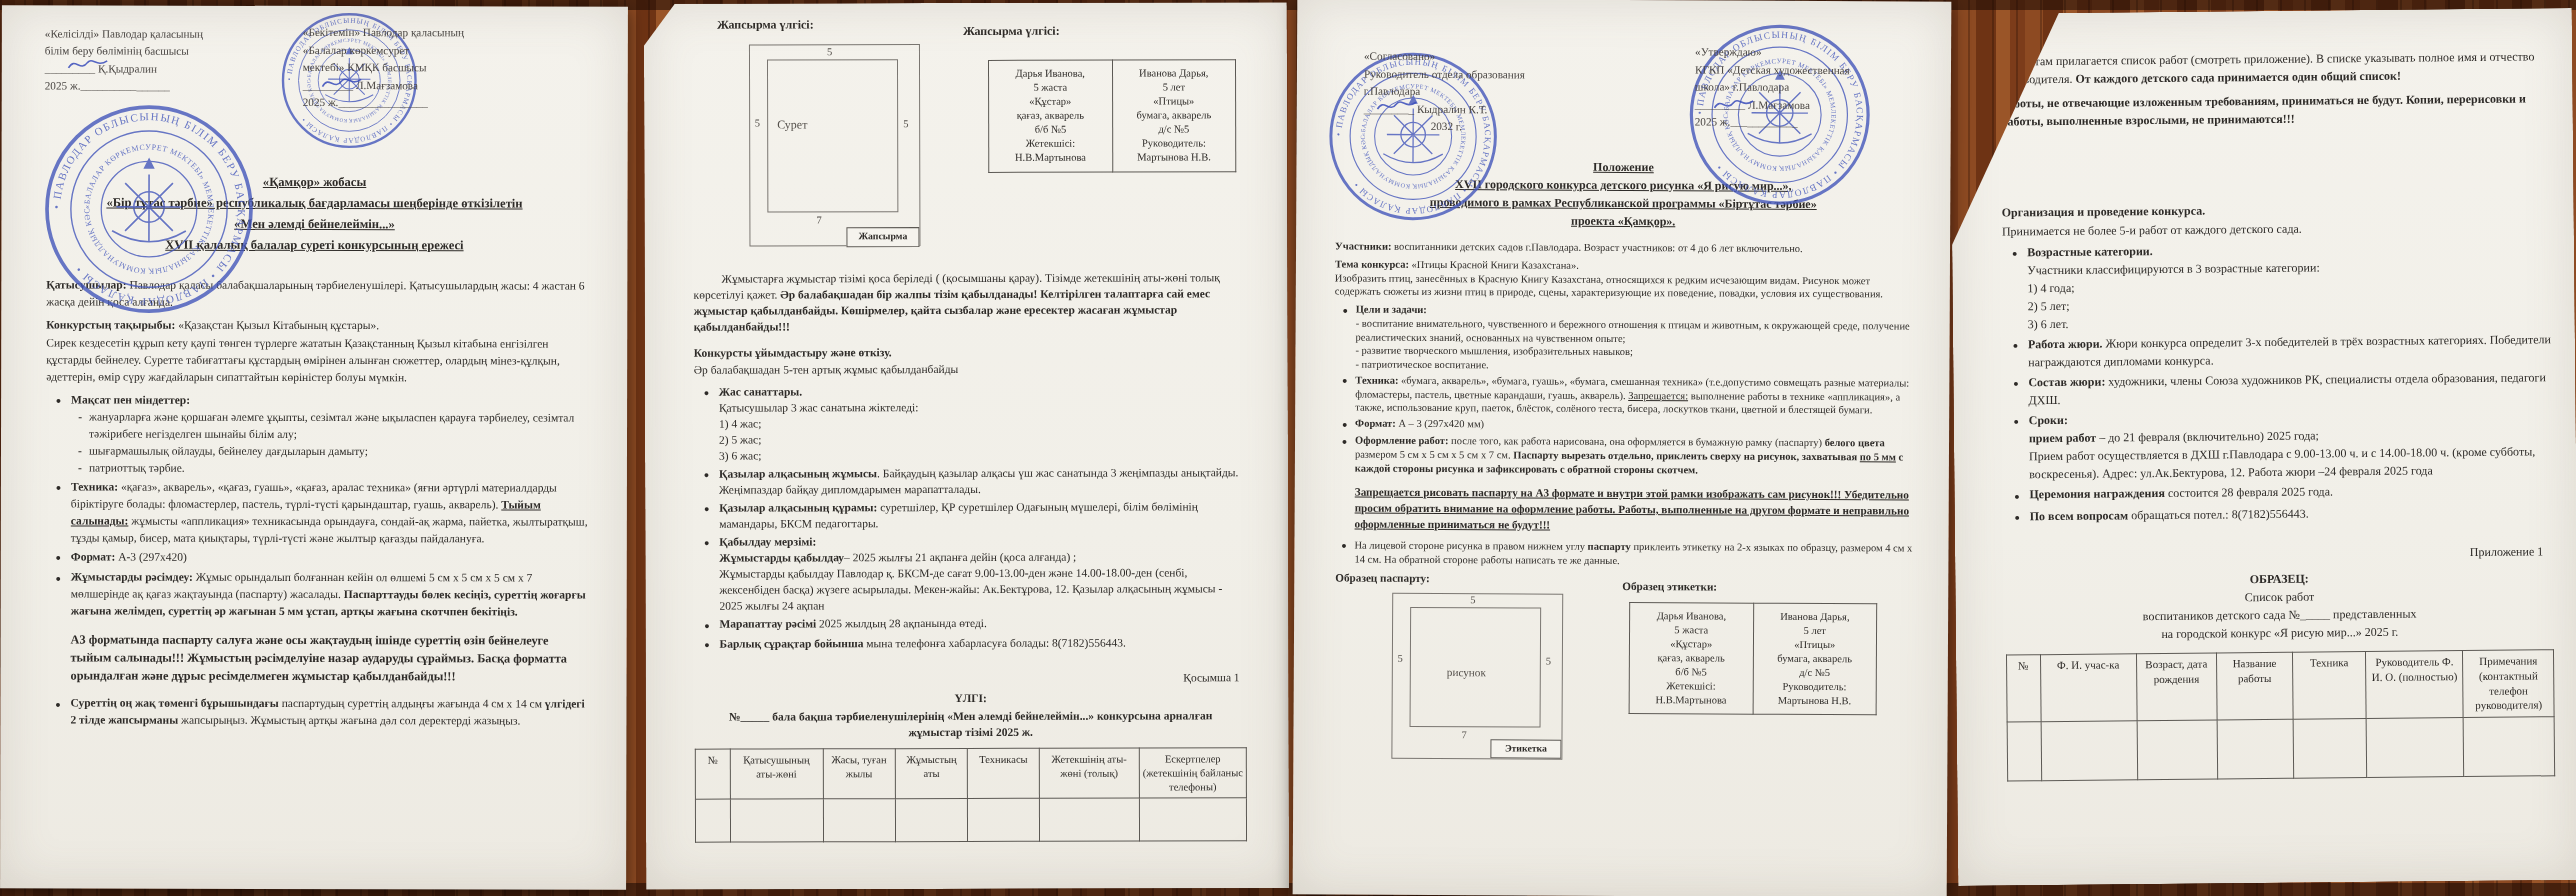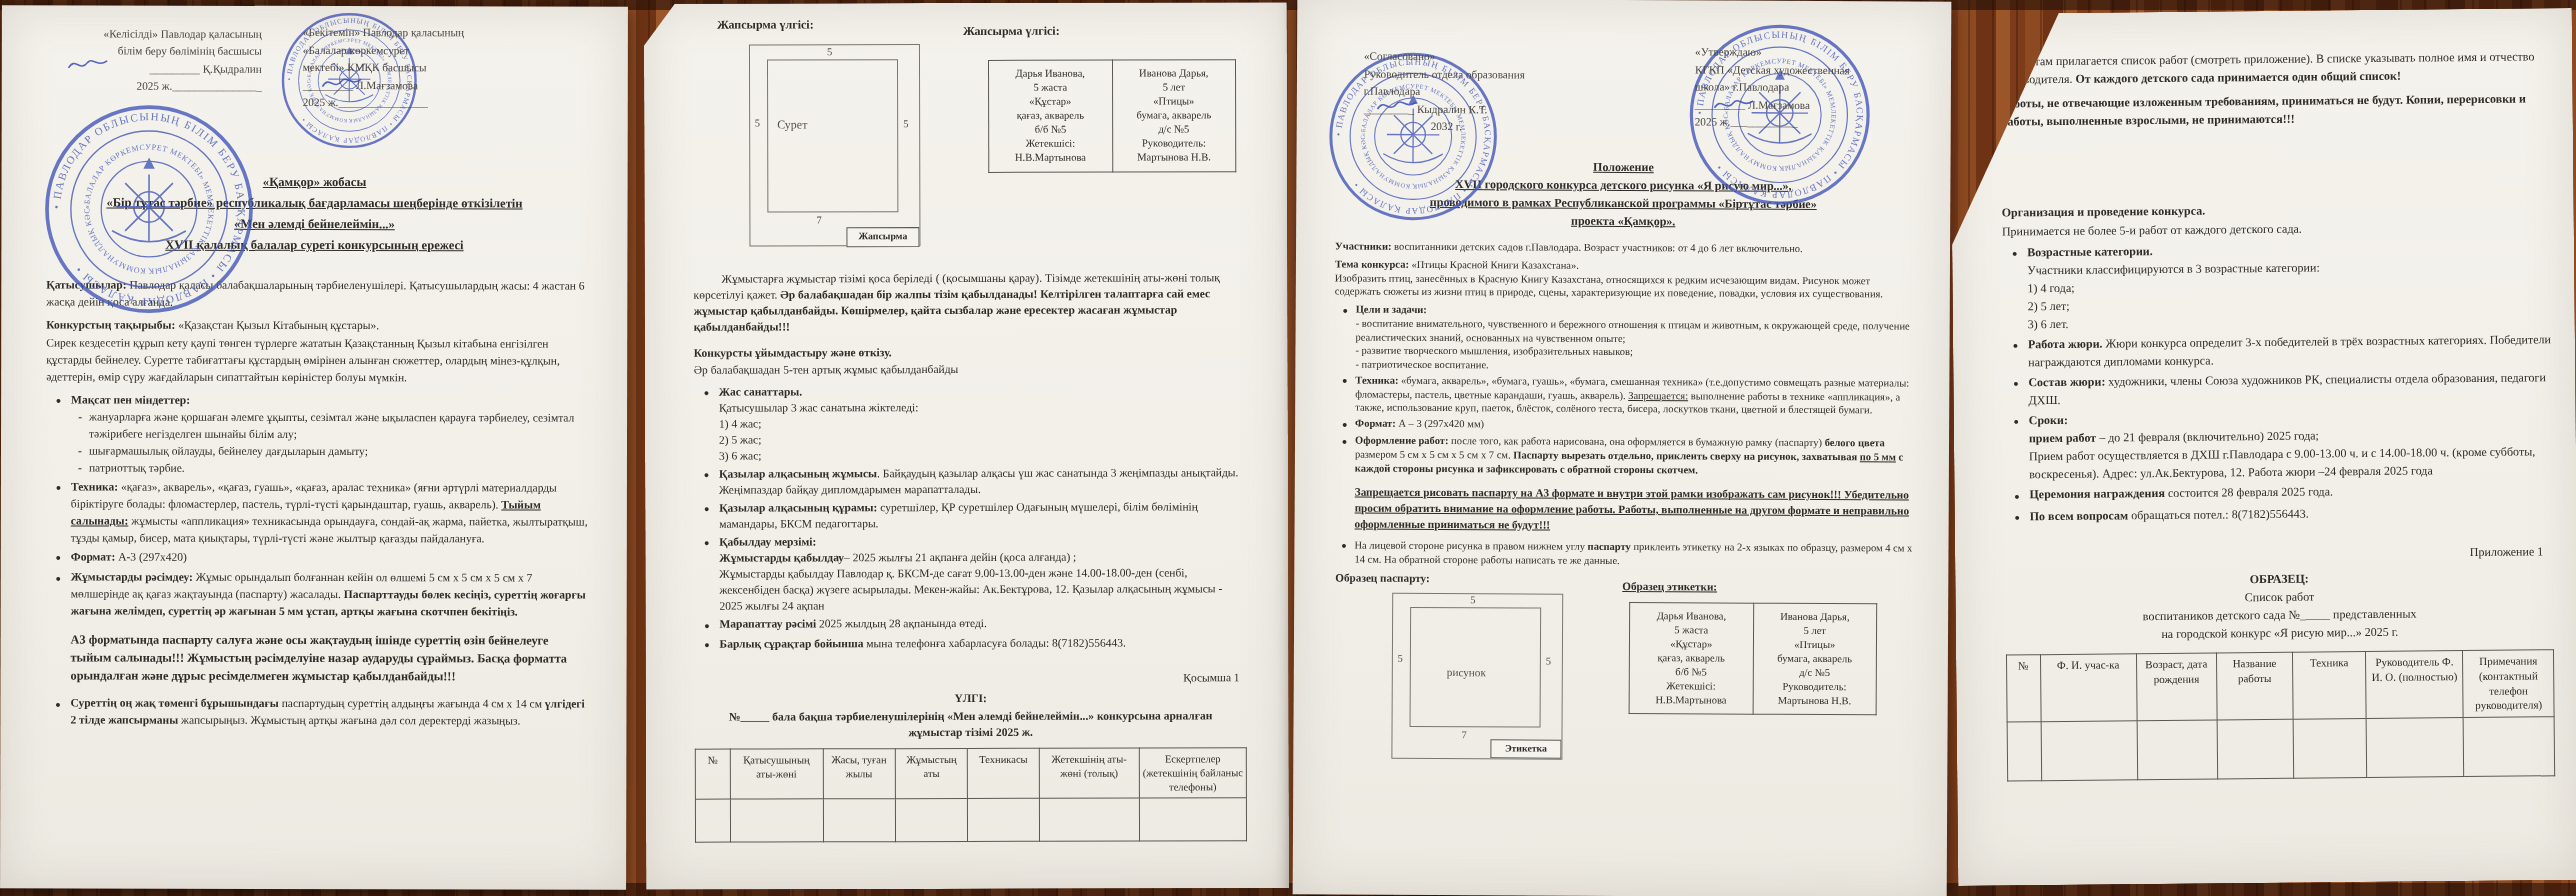--- a/index.html
+++ b/index.html
@@ -107,21 +107,21 @@
         <text font-size="7.2" letter-spacing="0.6"><textPath href="#s2i">«БАЛАЛАР КӨРКЕМСУРЕТ МЕКТЕБІ» МЕМЛЕКЕТТІК ҚАЗЫНАЛЫҚ КОММУНАЛДЫҚ КӘСІПОРНЫ</textPath></text>
       </g>
       <g stroke="#4457bb" fill="none" stroke-width="1.5">
         <circle cx="100" cy="98" r="14"></circle>
         <path d="M100 68 v62 M78 76 l44 44 M78 120 l44 -44 M70 98 h60"></path>
         <path d="M66 120 q34 20 68 0"></path>
         <path d="M96 62 l4 -8 4 8 z" fill="#4457bb"></path>
       </g>
     </svg>
 
-    <div class="appr" style="left:43px;top:19.6px;width:217px;text-align:right;">
+    <div class="appr" style="left:43px;top:19.6px;width:217px;">
       <div>«Келісілді» Павлодар қаласының</div>
       <div>білім беру бөлімінің басшысы</div>
       <div>_________ Қ.Қыдралин</div>
       <div>2025 ж.________________</div>
     </div>
     <div class="appr" style="left:301px;top:18px;width:308px;">
       <div>«Бекітемін» Павлодар қаласының</div>
       <div>«Балалар көркемсурет</div>
       <div>мектебі» КМҚК басшысы</div>
       <div>_________ Л.Мағзамова</div>
@@ -420,21 +420,21 @@
     <p class="b u" style="font-size:11.2px;line-height:16px;margin:8.4px 0 7px 21px;">Запрещается  рисовать  паспарту  на  А3  формате  и  внутри  этой  рамки изображать  сам  рисунок!!!  Убедительно  просим  обратить  внимание  на оформление  работы.  Работы,  выполненные  на  другом  формате  и неправильно оформленные приниматься не будут!!!</p>
 
     <div class="li">
       <div class="m" style="width:21px;">●</div>
       <div class="t"><span>На лицевой стороне рисунка в правом нижнем углу </span><span class="b">паспарту</span><span> приклеить этикетку на 2-х языках по образцу, размером 4 см х 14 см. На обратной стороне работы написать те же данные.</span></div>
     </div>
   </div>
 
   <div class="p3bottom">
     <span class="b" style="position:absolute;left:41px;top:0;font-size:11.2px;">Образец паспарту:</span>
-    <span class="b" style="position:absolute;left:328px;top:7px;font-size:11.2px;text-decoration:underline;">Образец этикетки:</span>
+    <span class="b" style="position:absolute;left:328px;top:7px;font-size:11.2px;">Образец этикетки:</span>
 
     <div class="pp" style="left:98px;top:21px;width:171px;height:175px;">
       <div class="outer" style="left:0;top:0;width:169px;height:164px;"></div>
       <div class="inner" style="left:17.5px;top:14px;width:129px;height:118px;"></div>
       <div class="lab" style="left:78px;top:0.7px;">5</div>
       <div class="lab" style="left:5.6px;top:60px;">5</div>
       <div class="lab" style="left:55px;top:73px;font-size:11.2px;">рисунок</div>
       <div class="lab" style="left:154px;top:62px;">5</div>
       <div class="lab" style="left:70px;top:136px;">7</div>
       <div class="corner" style="left:99px;top:146px;width:69px;height:17.5px;text-align:center;">Этикетка</div>

